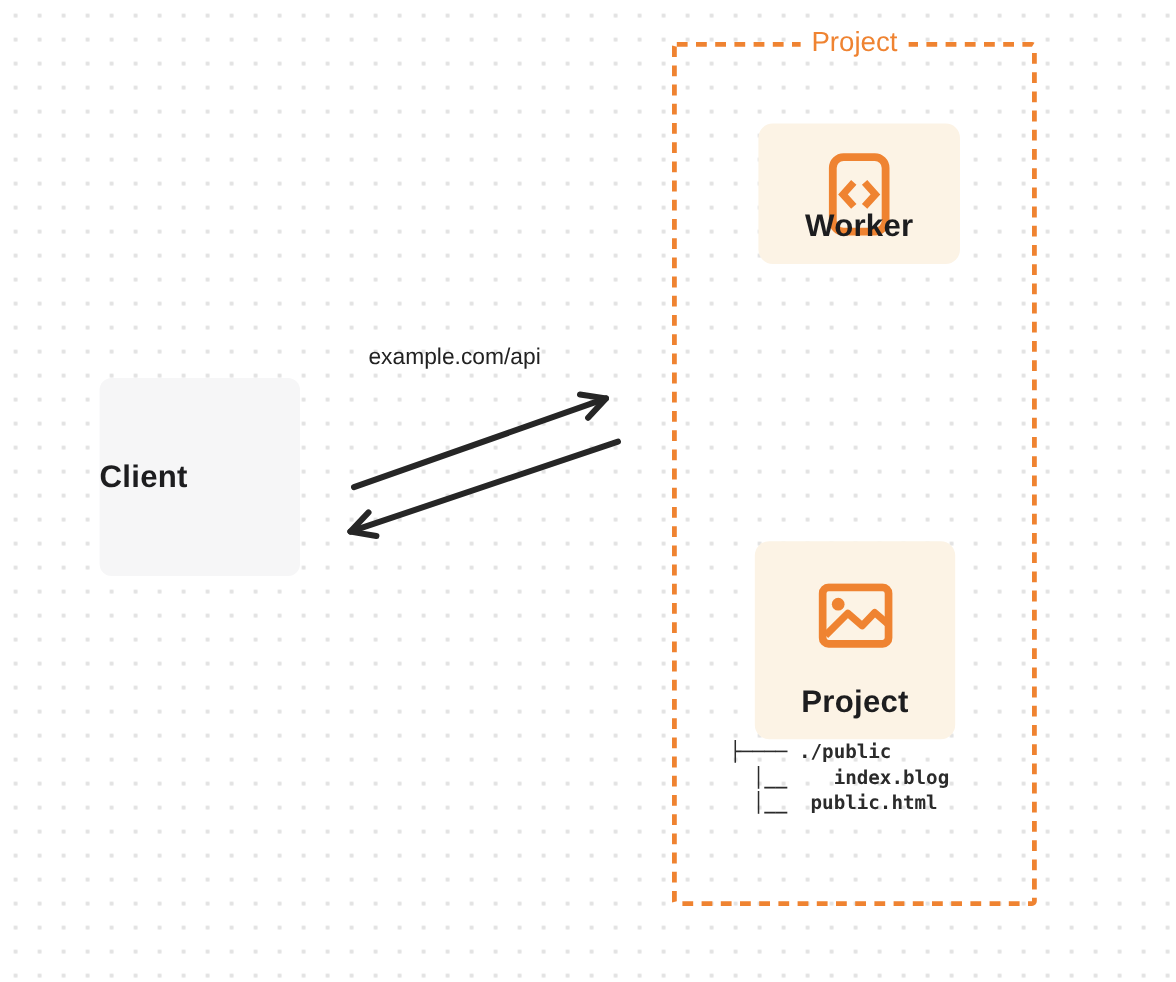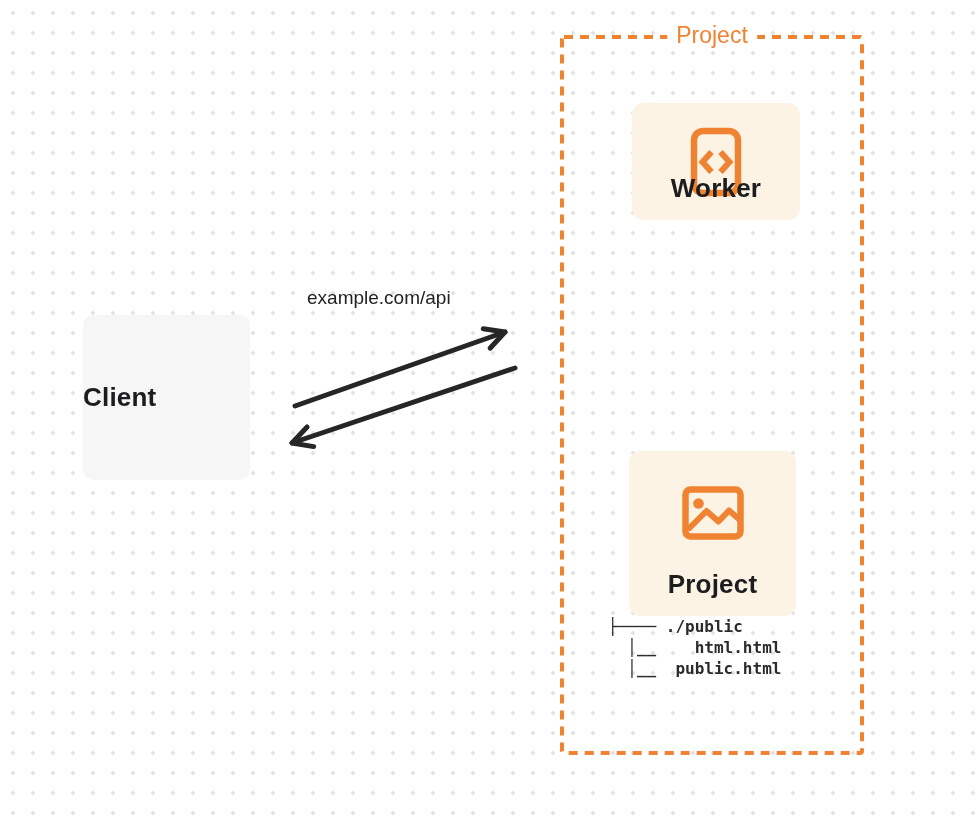--- a/index.html
+++ b/index.html
@@ -76,15 +76,15 @@
 
   <div class="card assets-card">
     <svg class="icon" width="62" height="54" viewBox="0 0 62 54">
       <rect x="3.5" y="3.5" width="55" height="47" rx="5" fill="none" stroke="currentColor" stroke-width="6.5"></rect>
       <circle cx="16.5" cy="17.5" r="5.3" fill="currentColor"></circle>
       <path d="M6 43.5 L24.5 25 L36.5 35.5 L47 24.5 L58 34" fill="none" stroke="currentColor" stroke-width="6" stroke-linejoin="round"></path>
     </svg>
     <span class="card-label bottom-label">Project</span>
   </div>
 
-  <pre class="tree"><div class="tree-line">├──── ./public</div><div class="tree-line">  │__    html.html</div><div class="tree-line">  │__  public.html</div></pre>
+  <pre class="tree"><div class="tree-line">├──── ./public</div><div class="tree-line">  │__    index.blog</div><div class="tree-line">  │__  public.html</div></pre>
 
 </div>
 
 </body></html>

